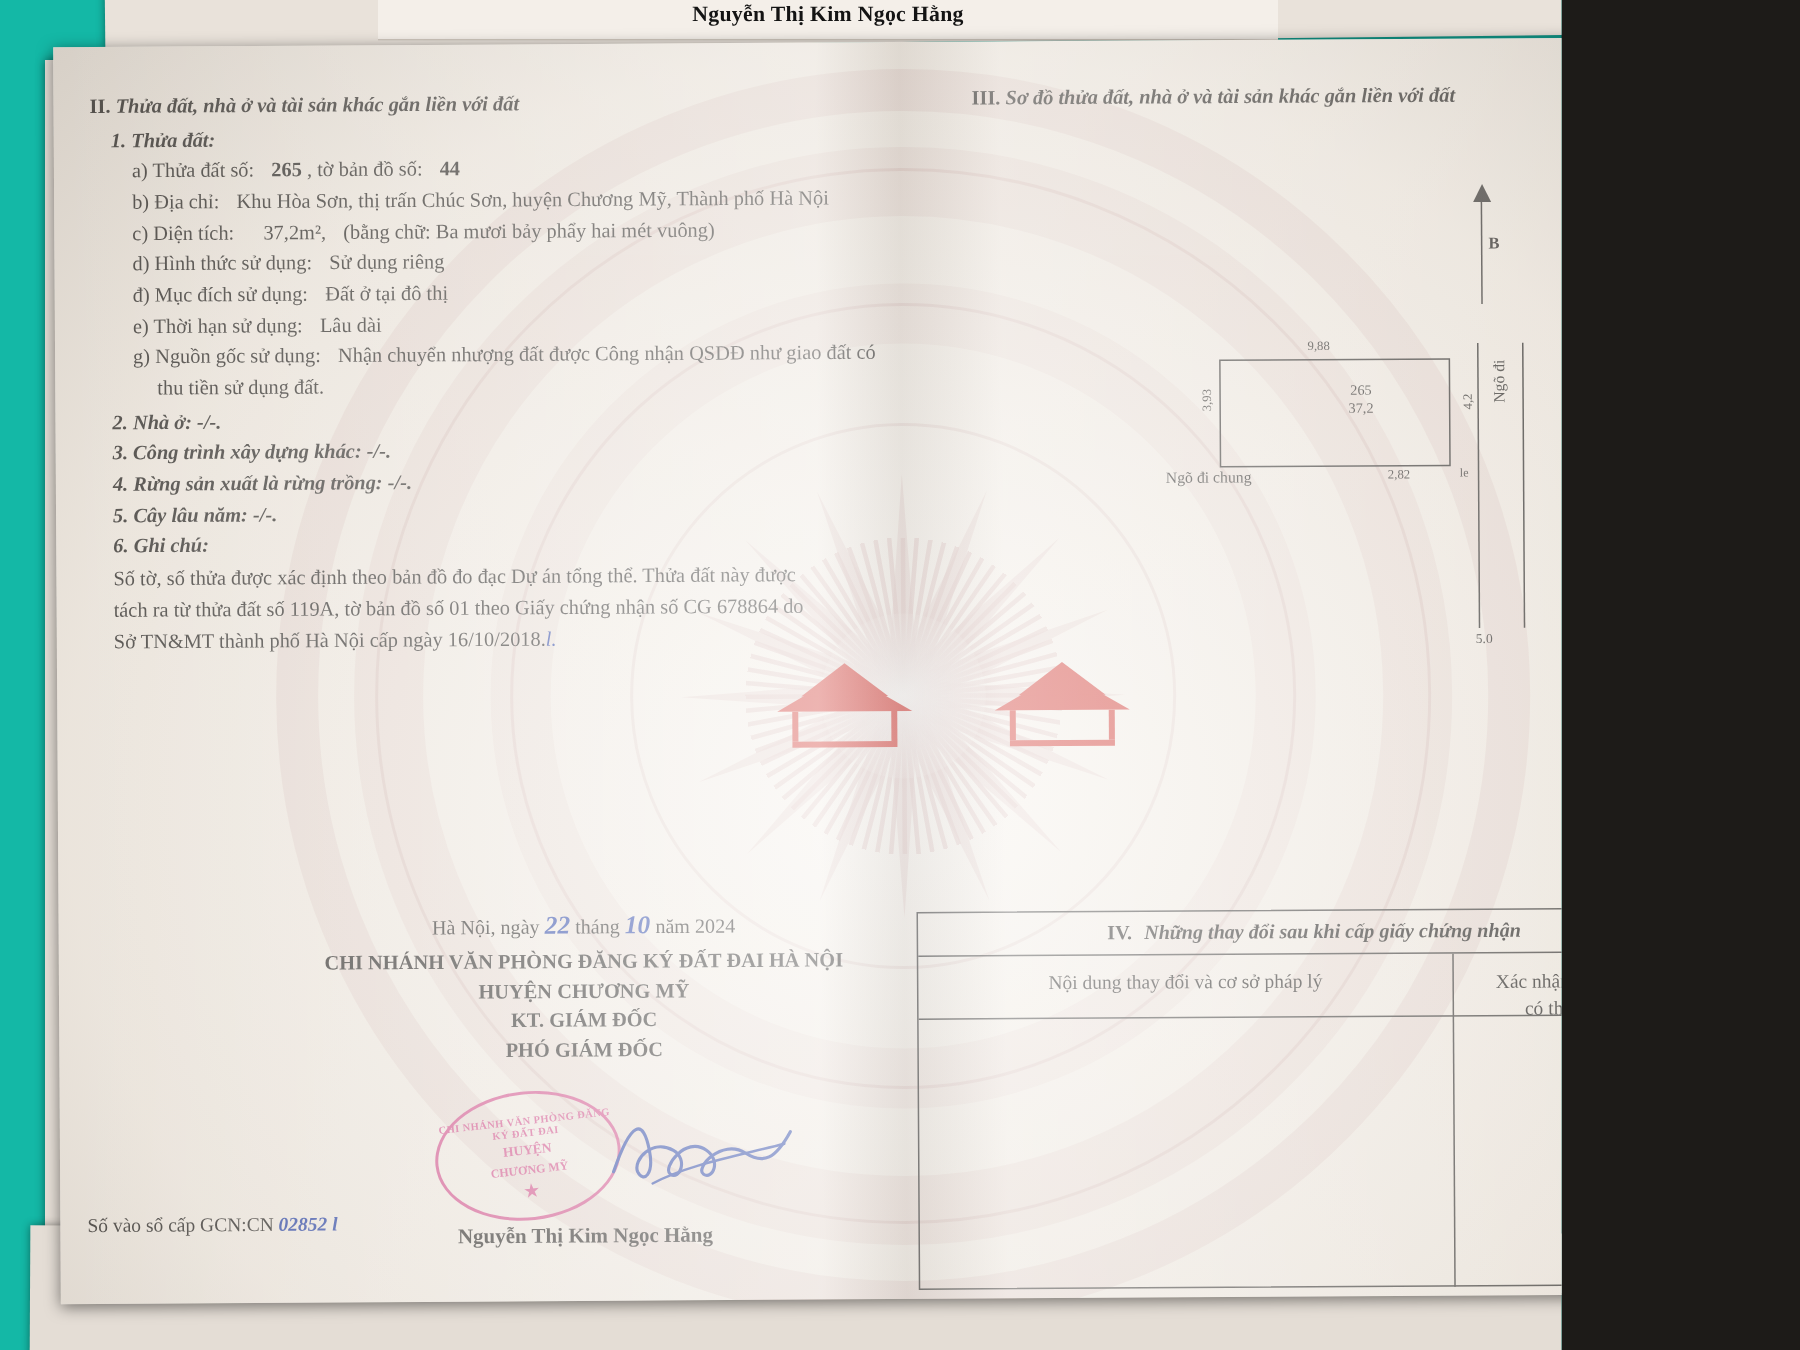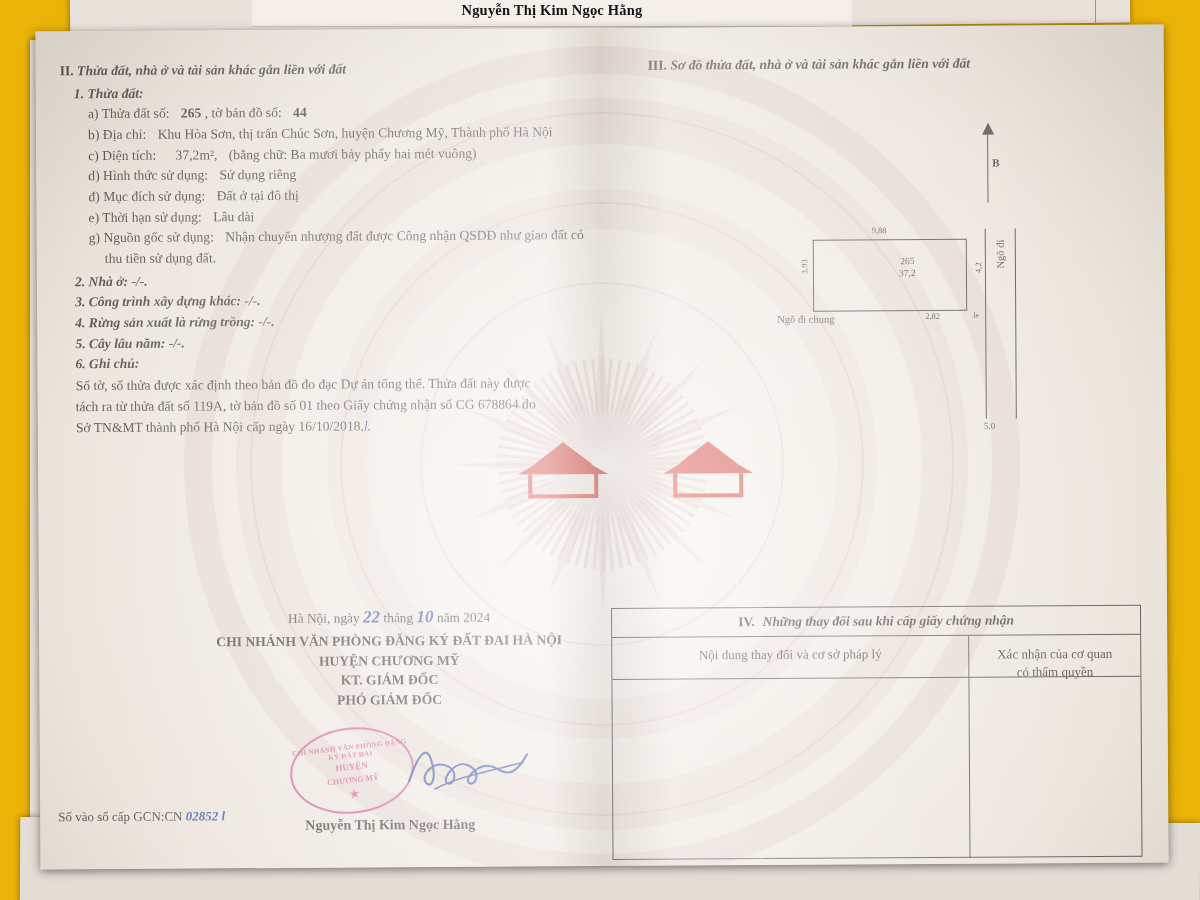--- a/index.html
+++ b/index.html
@@ -2,21 +2,21 @@
 <html><head>
 <meta charset="utf-8">
 <style>
   html,body{margin:0;padding:0;}
   body{
     width:1200px;height:900px;overflow:hidden;
     background:#1d1b18;
     font-family:"Liberation Serif", serif;
     color:#141414;
   }
-  .scene{position:relative;width:1200px;height:900px;overflow:hidden;background:#eab308;}
+  .scene{position:relative;width:1041px;height:900px;overflow:hidden;background:#14b8a6;}
 
   
   .paper-back{
     position:absolute;background:#efe9e2;
     box-shadow:0 0 6px rgba(0,0,0,.45);
   }
   .pb1{left:70px;top:-12px;width:1060px;height:40px;transform:rotate(-0.6deg);background:#e9e2da;}
   .pb3{left:20px;top:820px;width:1180px;height:90px;background:#e4ddd5;transform:rotate(0.3deg);}
   .pb4{left:30px;top:40px;width:40px;height:800px;background:#e6dfd7;}
   .pb-top-strip{

